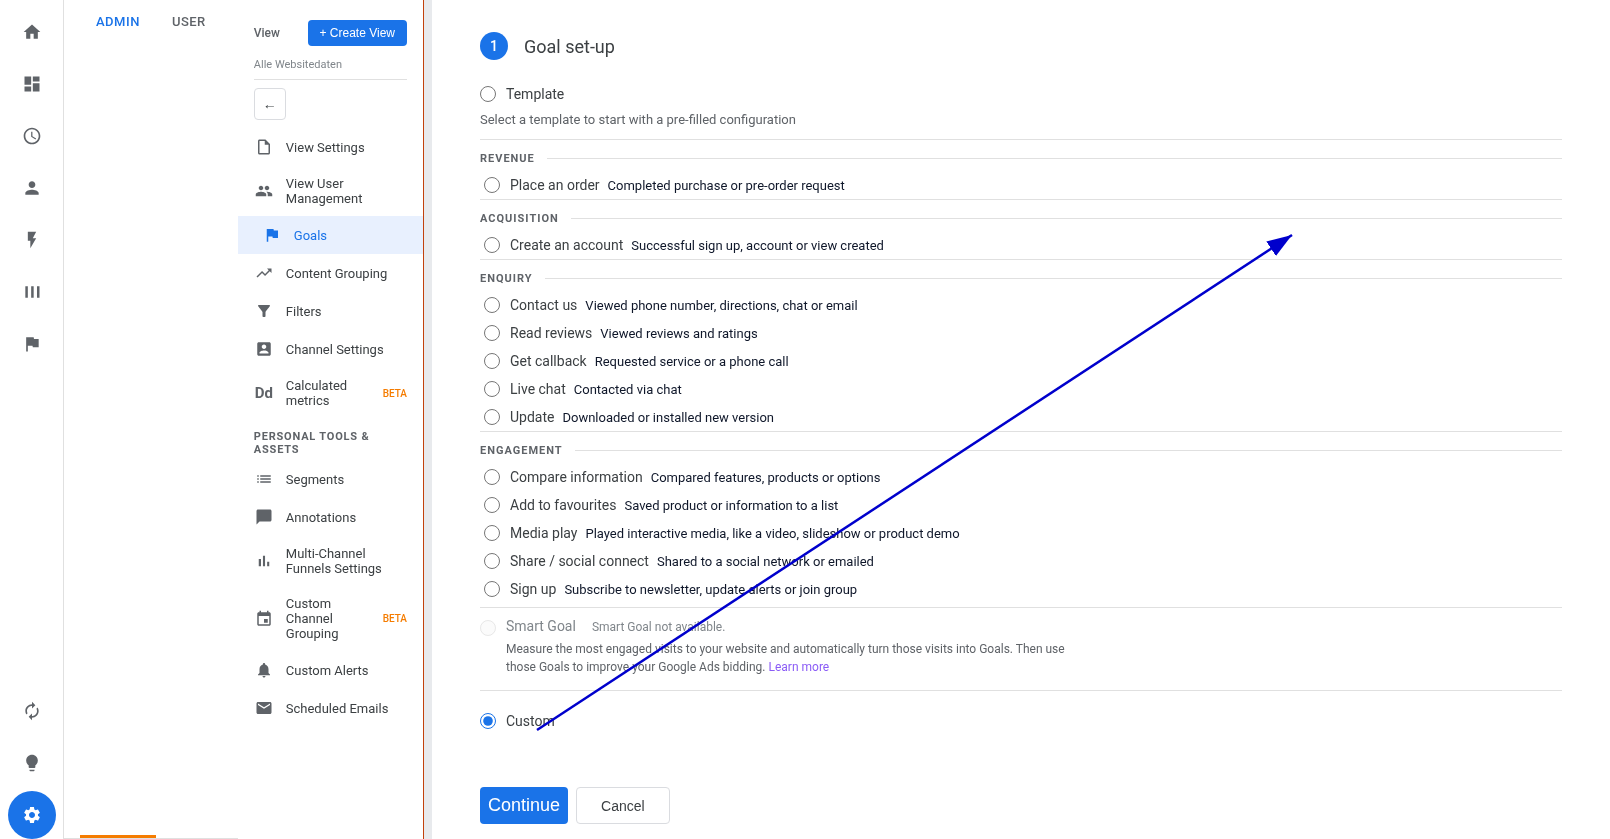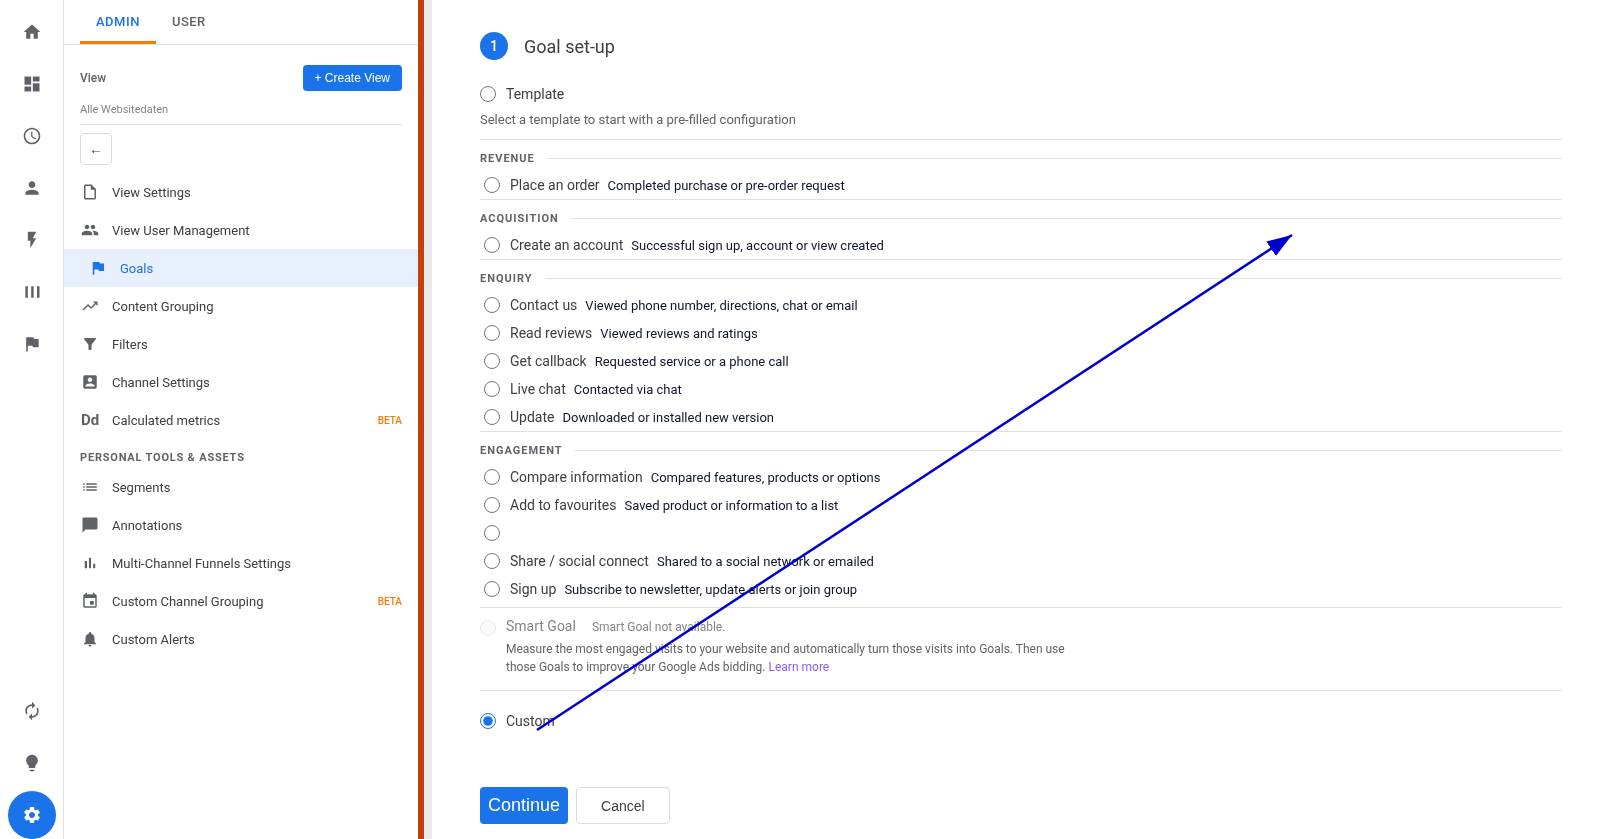--- a/index.html
+++ b/index.html
@@ -39,23 +39,23 @@
     .main-container {
       display: flex;
       flex: 1;
       overflow: hidden;
     }
 
     
     .admin-sidebar {
       width: 360px;
       background: #fff;
-      border-right: 6px solid #c2410c;
-      display: flex;
-      flex-direction: column;
+      border-right: 1px solid #c2410c;
+      display: flex;
+      flex-direction: row;
       overflow: hidden;
       flex-shrink: 0;
     }
 
     
     .tabs-bar {
       display: flex;
       border-bottom: 1px solid #e0e0e0;
       padding: 0 16px;
     }
@@ -581,20 +581,28 @@
 
       <div class="sidebar-item">
         <span class="item-icon">
           <svg width="18" height="18" viewBox="0 0 24 24" fill="currentColor">
               <path d="M12 22c1.1 0 2-.9 2-2h-4c0 1.1.9 2 2 2zm6-6v-5c0-3.07-1.63-5.64-4.5-6.32V4c0-.83-.67-1.5-1.5-1.5s-1.5.67-1.5 1.5v.68C7.64 5.36 6 7.92 6 11v5l-2 2v1h16v-1l-2-2z"></path>
             </svg>
         </span>
         <span class="item-label">Custom Alerts</span>
       </div>
 
+      <div class="sidebar-item">
+        <span class="item-icon">
+          <svg width="18" height="18" viewBox="0 0 24 24" fill="currentColor">
+              <path d="M20 4H4c-1.1 0-2 .9-2 2v12c0 1.1.9 2 2 2h16c1.1 0 2-.9 2-2V6c0-1.1-.9-2-2-2zm0 4l-8 5-8-5V6l8 5 8-5v2z"></path>
+            </svg>
+        </span>
+        <span class="item-label">Scheduled Emails</span>
+      </div>
 
     </div>
   </div>
 
   <div class="v-separator"></div>
 
   <div class="content-panel" style="position:relative;">
 
     <div class="section-header">
       <div class="section-number">1</div>
@@ -673,20 +681,24 @@
     </div>
     <div class="goal-option">
       <input type="radio" name="goaltemplate" style="">
       <div class="goal-option-text">
         <span class="goal-name">Add to favourites</span>
         <span class="goal-desc">Saved product or information to a list</span>
       </div>
     </div>
     <div class="goal-option">
       <input type="radio" name="goaltemplate" style="">
+      <div class="goal-option-text">
+        <span class="goal-name">Media play</span>
+        <span class="goal-desc">Played interactive media, like a video, slideshow or product demo</span>
+      </div>
     </div>
     <div class="goal-option">
       <input type="radio" name="goaltemplate" style="">
       <div class="goal-option-text">
         <span class="goal-name">Share / social connect</span>
         <span class="goal-desc">Shared to a social network or emailed</span>
       </div>
     </div>
     <div class="goal-option">
       <input type="radio" name="goaltemplate" style="">

